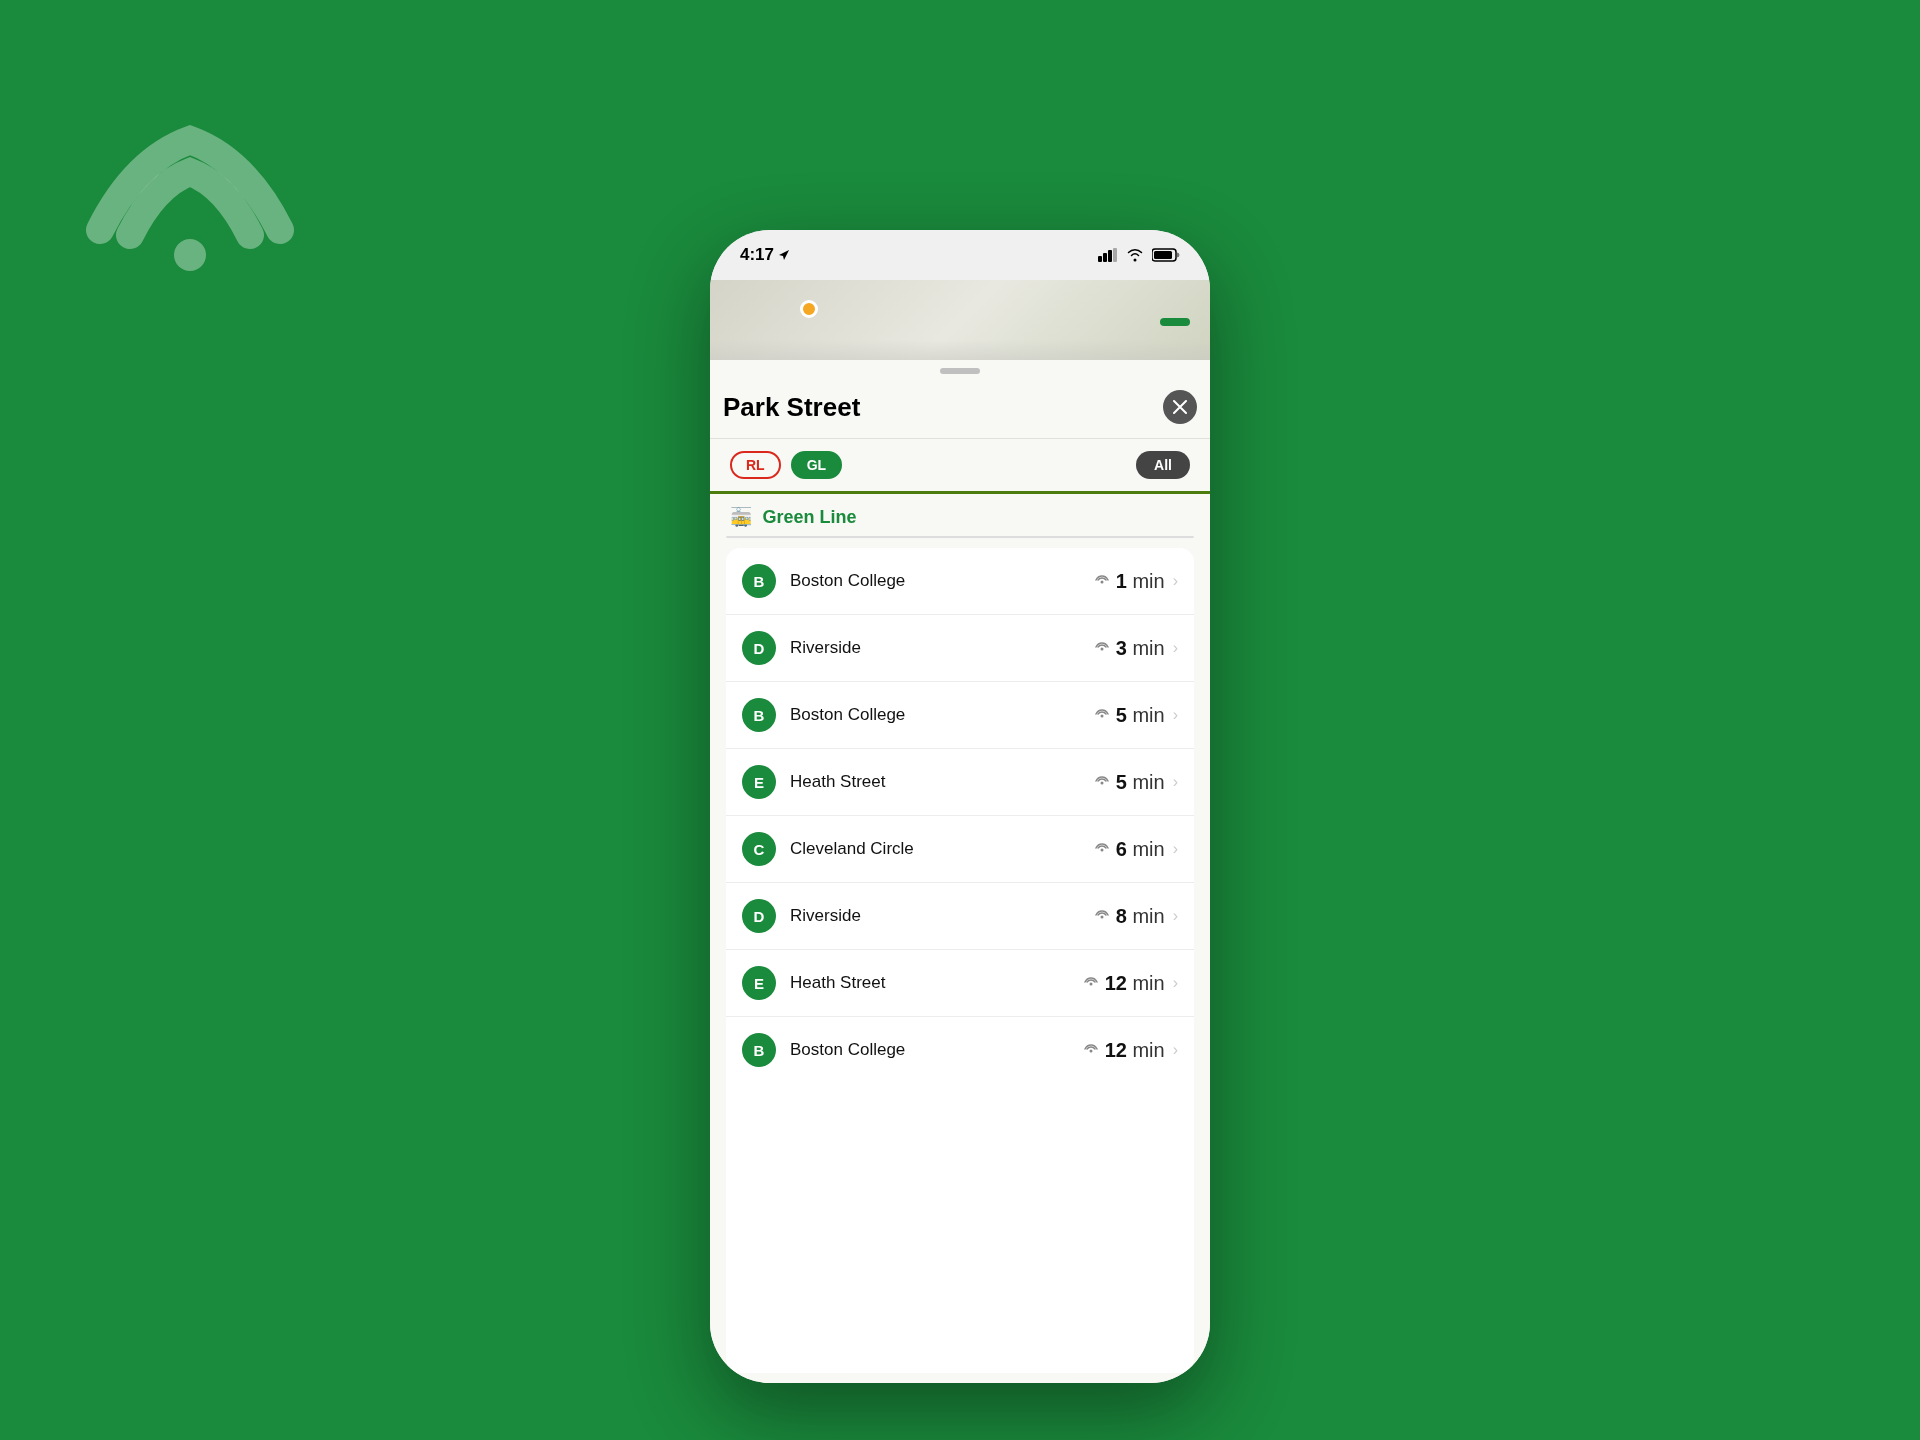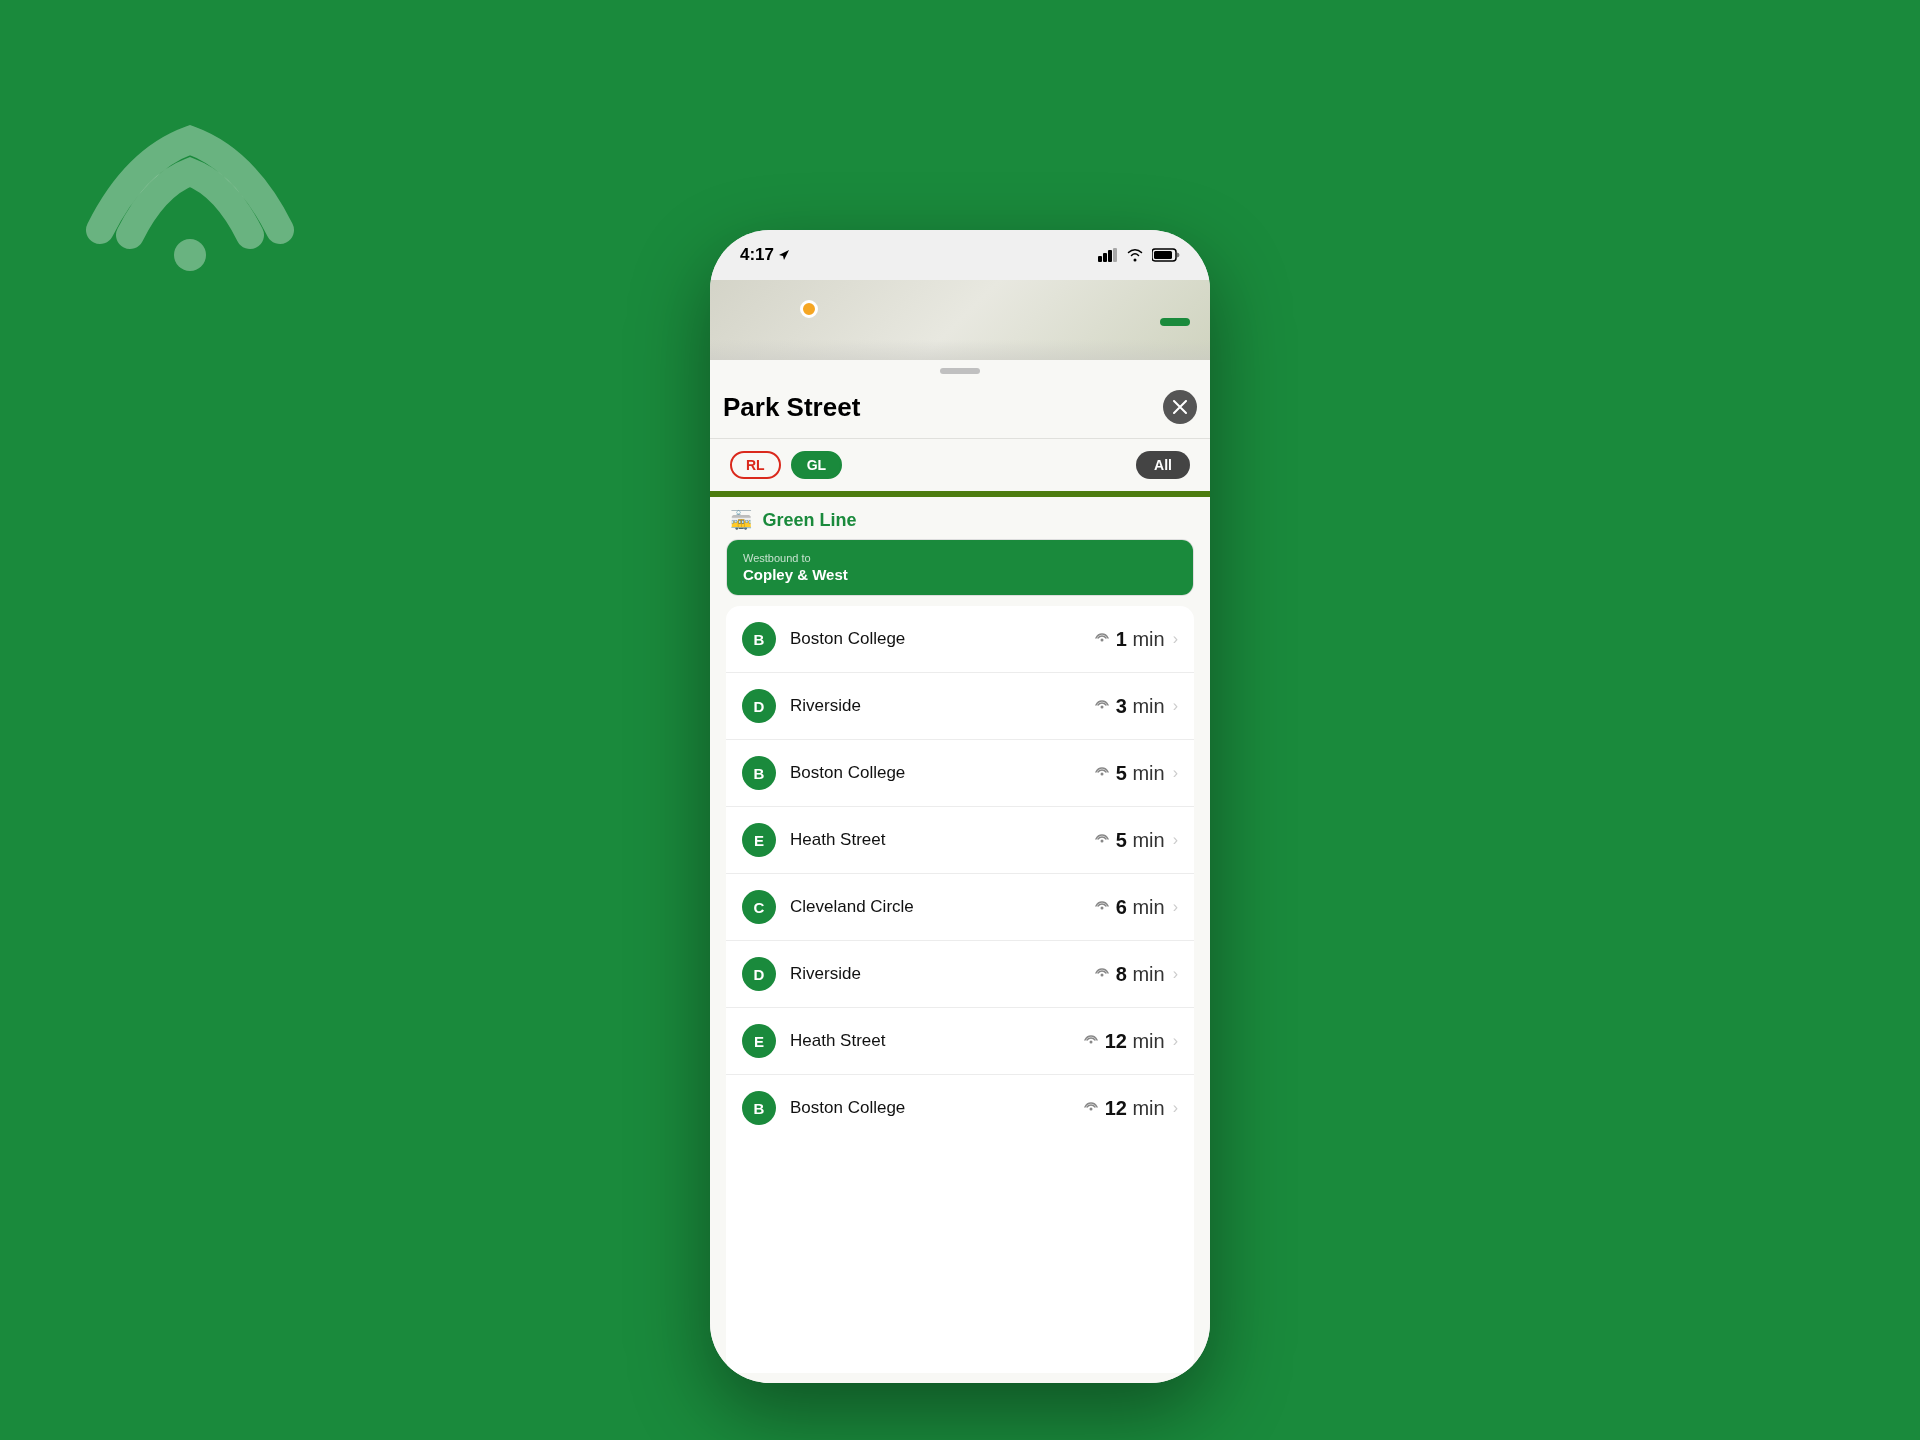--- a/index.html
+++ b/index.html
@@ -167,21 +167,21 @@
       width: 14px;
       height: 14px;
     }
 
     .line-pills {
       padding: 12px 20px;
       display: flex;
       align-items: center;
       justify-content: space-between;
       background: #f8f8f5;
-      border-bottom: 6px solid #4d7c0f;
+      border-bottom: 3px solid #4d7c0f;
     }
 
     .pills-left {
       display: flex;
       gap: 10px;
     }
 
     .pill-rl {
       border: 2px solid #da291c;
       border-radius: 20px;
@@ -422,24 +422,20 @@
         </div>
         <div class="pill-all">All</div>
       </div>
 
       <div class="section-header">
         <span class="train-icon">🚋</span>
         <span class="section-header-text">Green Line</span>
       </div>
 
       <div class="direction-tabs">
-        <div class="dir-tab active">
-          <span class="dir-tab-label">Westbound to</span>
-          <span class="dir-tab-name">Copley &amp; West</span>
-        </div>
       </div>
 
       <div class="arrivals-list">
       <div class="arrival-row">
     <div class="line-badge">B</div>
     <div class="arrival-destination">Boston College</div>
     <div class="arrival-time-section">
       <span class="realtime-icon">
         <svg width="16" height="12" viewBox="0 0 16 12" fill="none">
           <path d="M2 6 Q4 2 8 2 Q12 2 14 6" stroke="#888" stroke-width="1.5" stroke-linecap="round" fill="none"></path>

